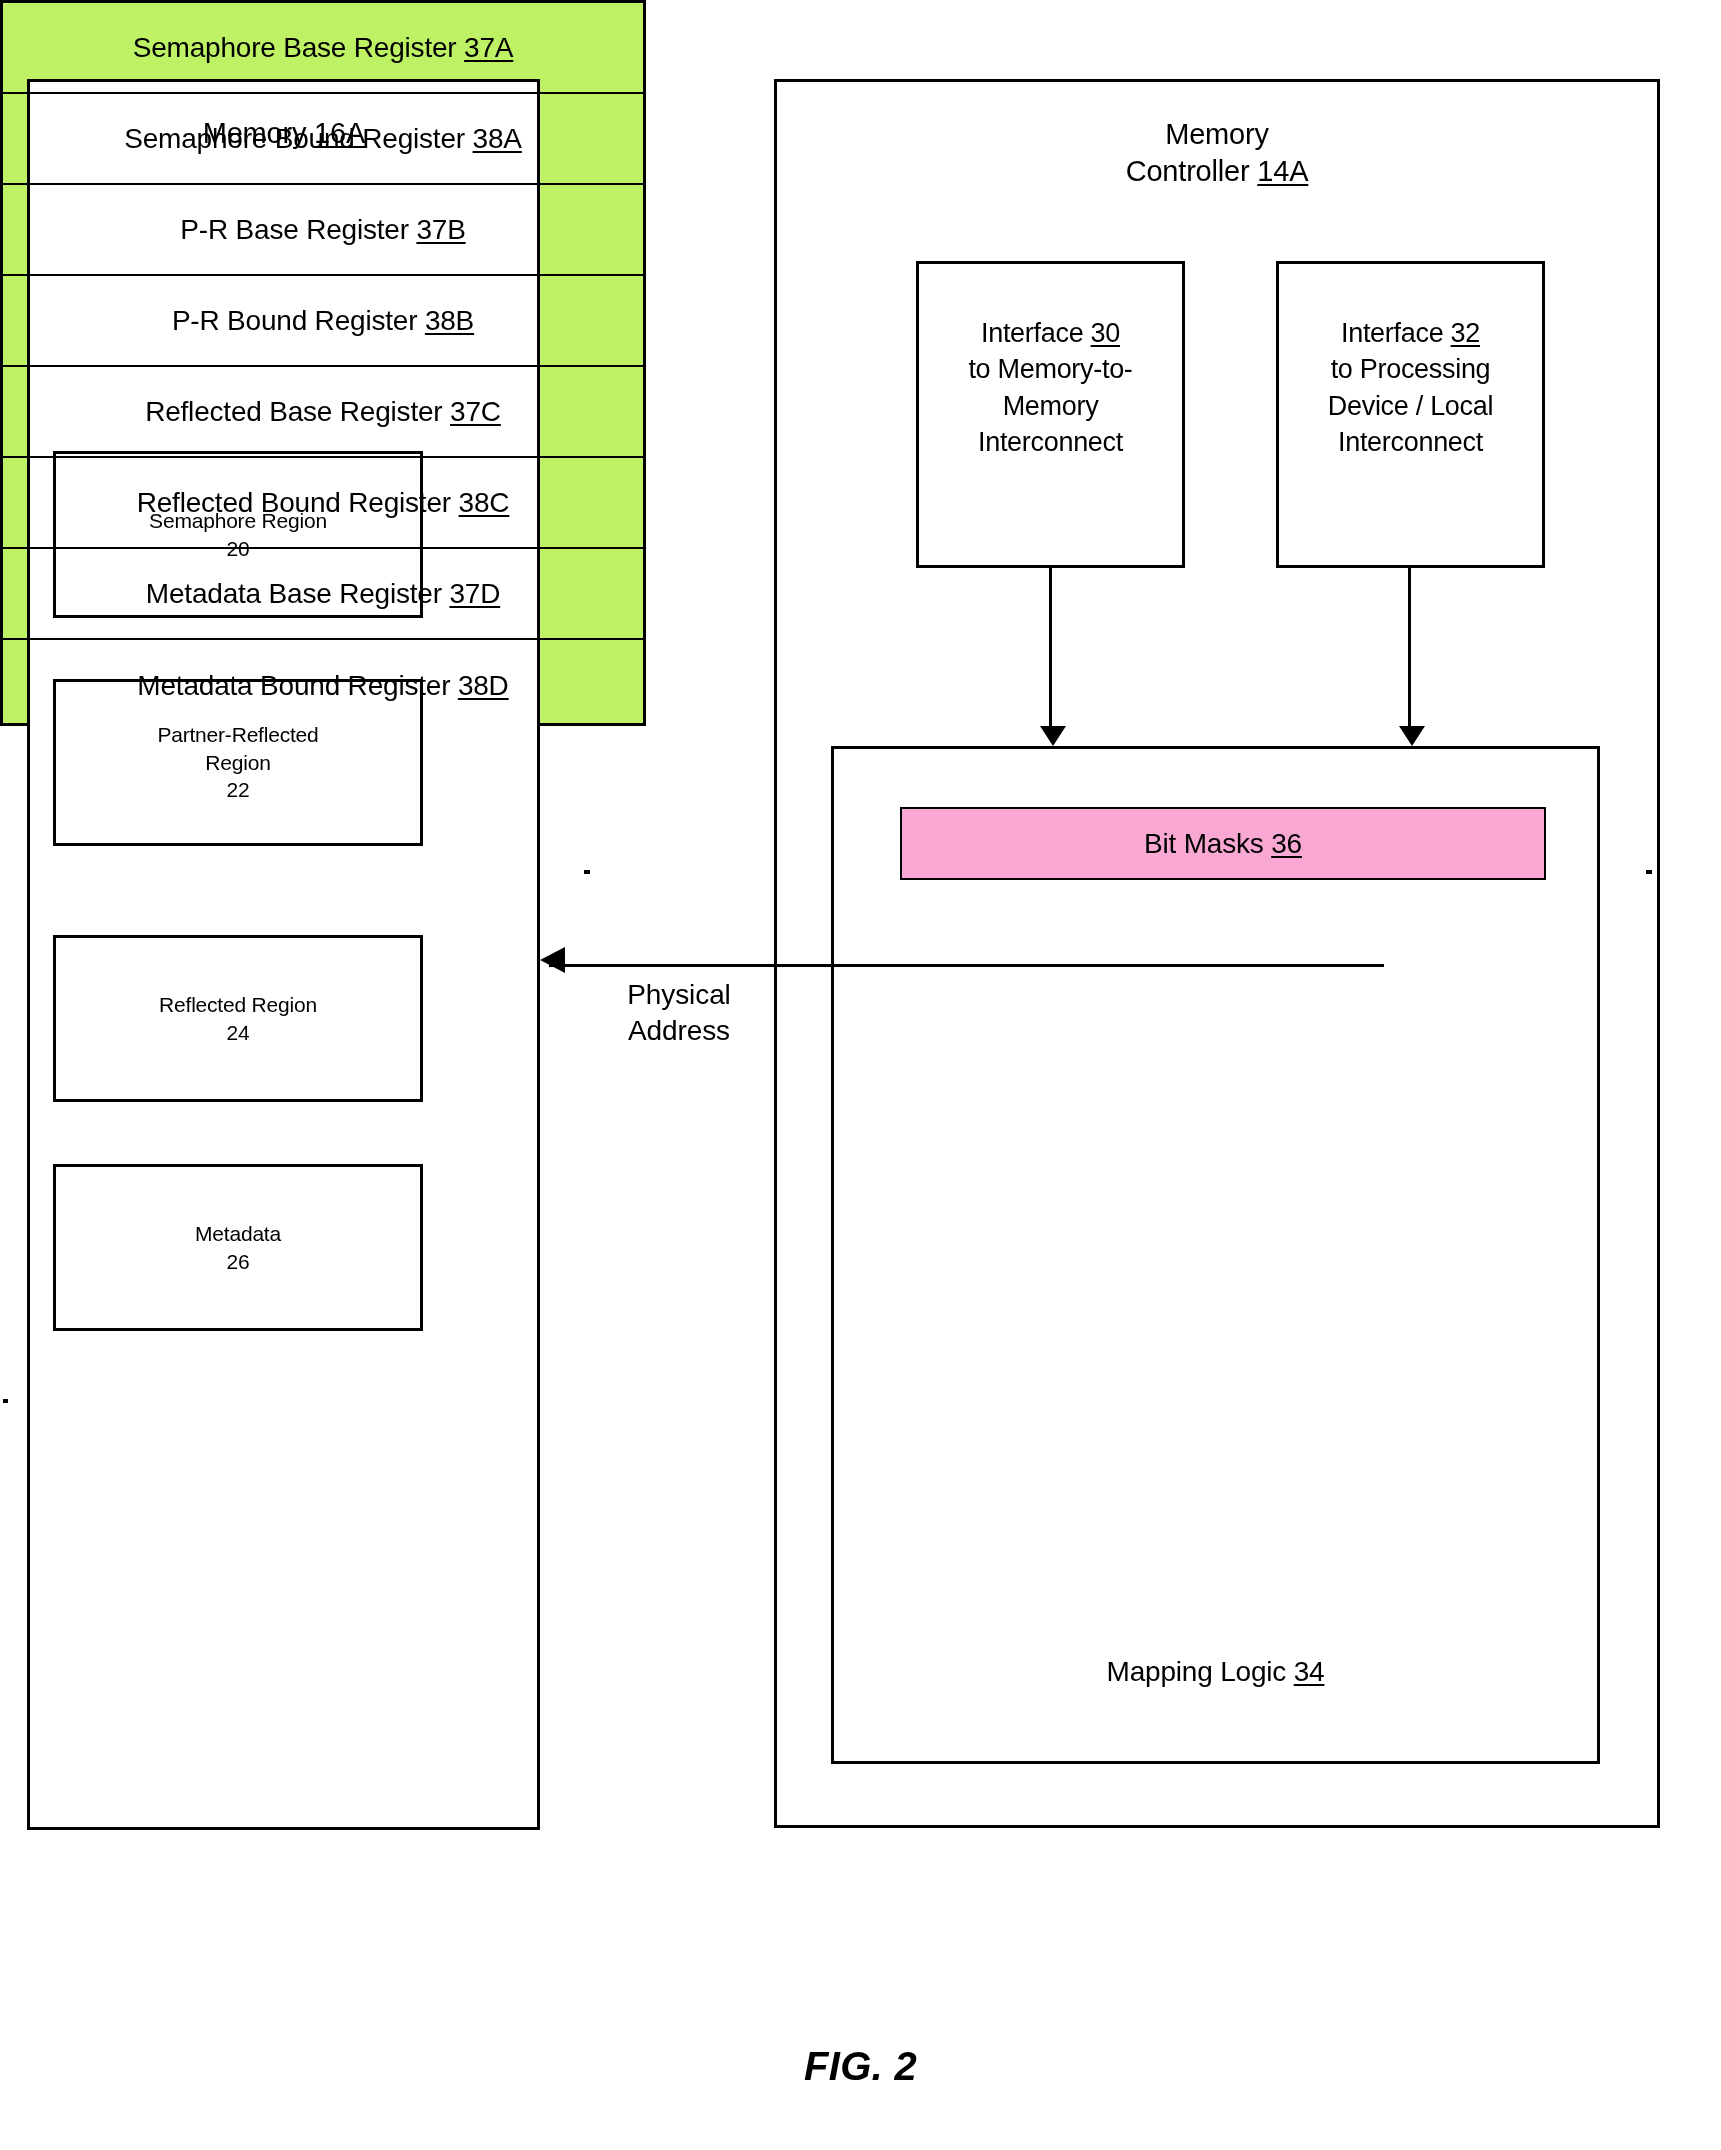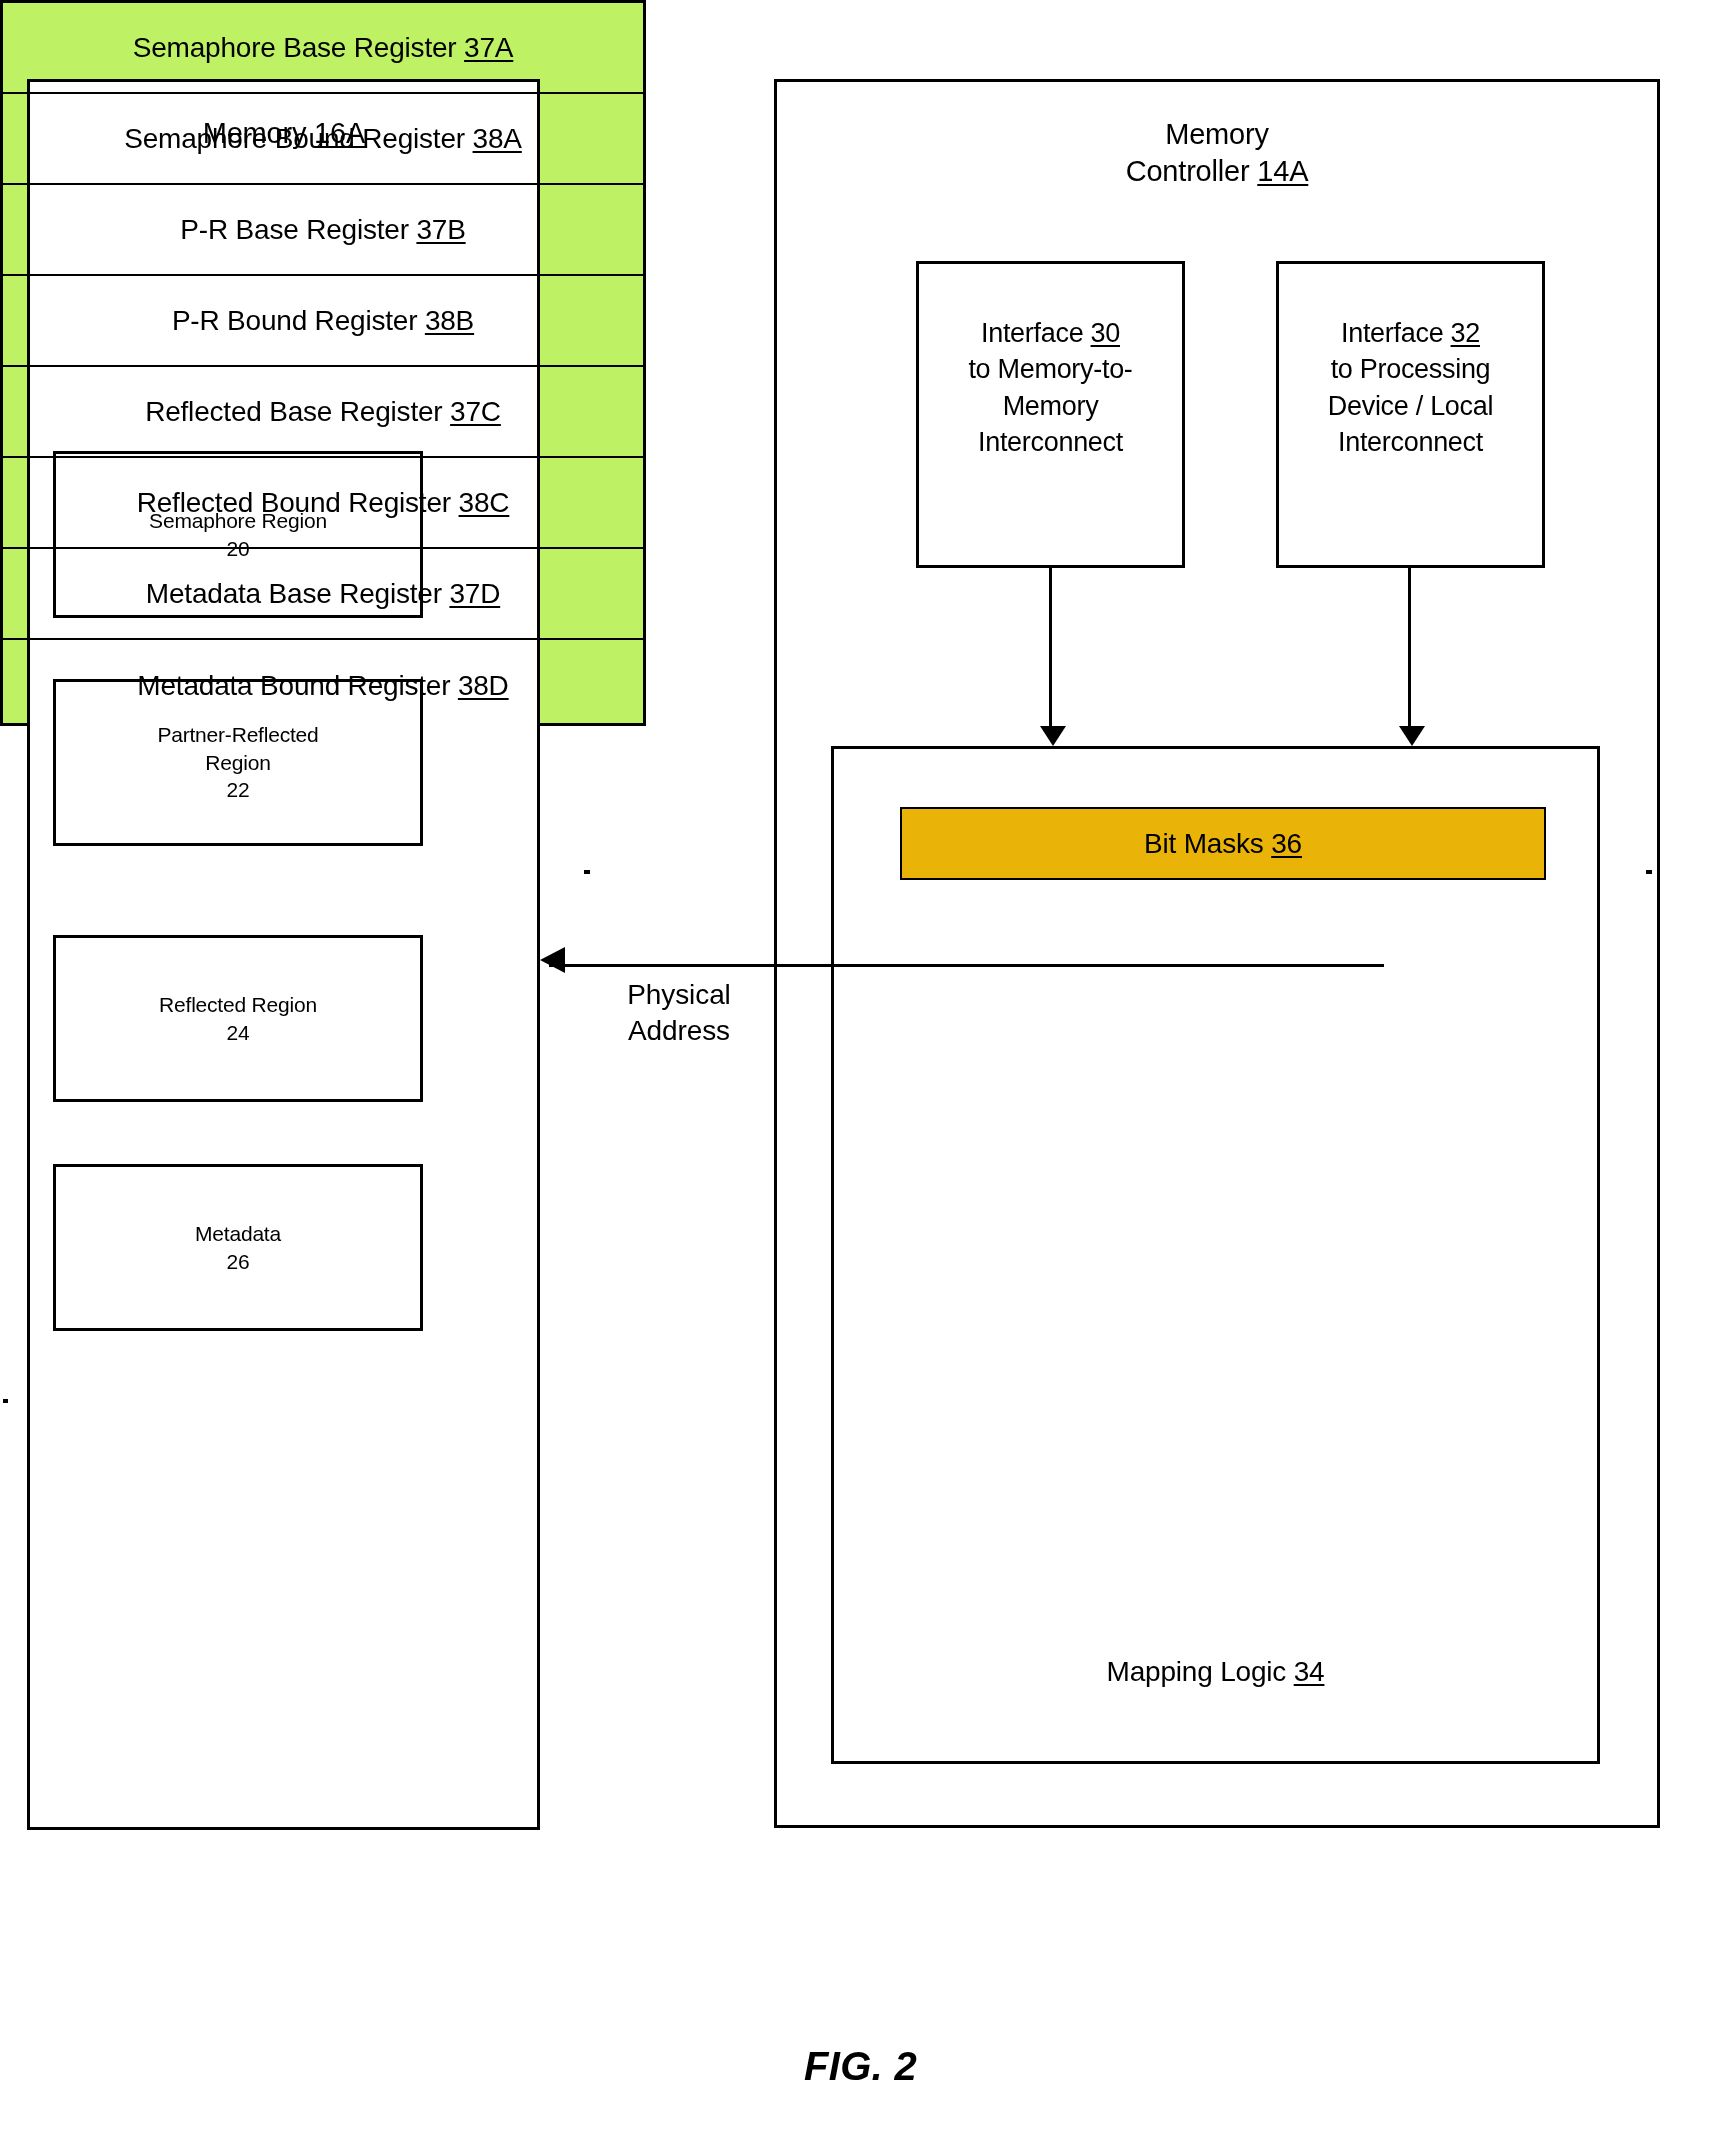--- a/index.html
+++ b/index.html
@@ -26,21 +26,21 @@
   
   .box {
     position: absolute;
     border: 3.4px solid #000;
     background: #fff;
     box-sizing: border-box;
   }
   .box-thin {
     position: absolute;
     border: 2.7px solid #000;
-    background: #eab308;
+    background: #f9a8d4;
     box-sizing: border-box;
   }
 
   .ctr-text {
     position: absolute;
     left: 0;
     width: 100%;
     text-align: center;
     line-height: 1.28;
     letter-spacing: -0.2px;

